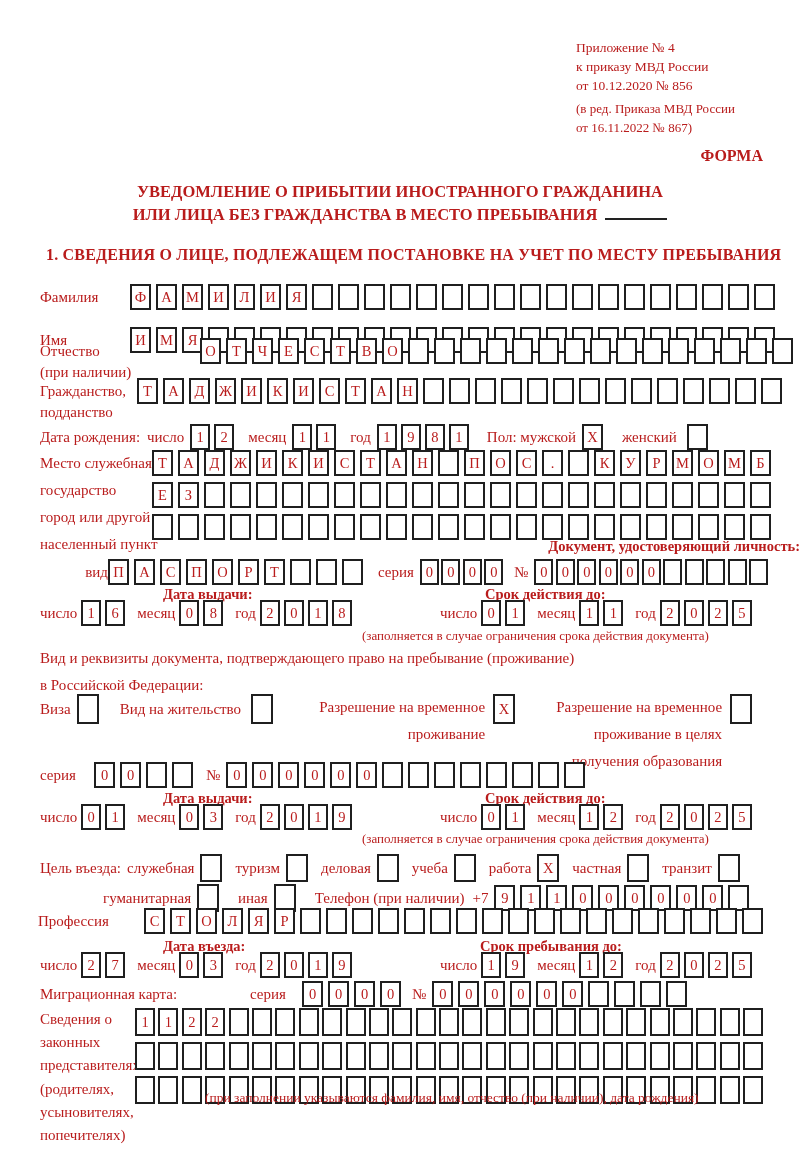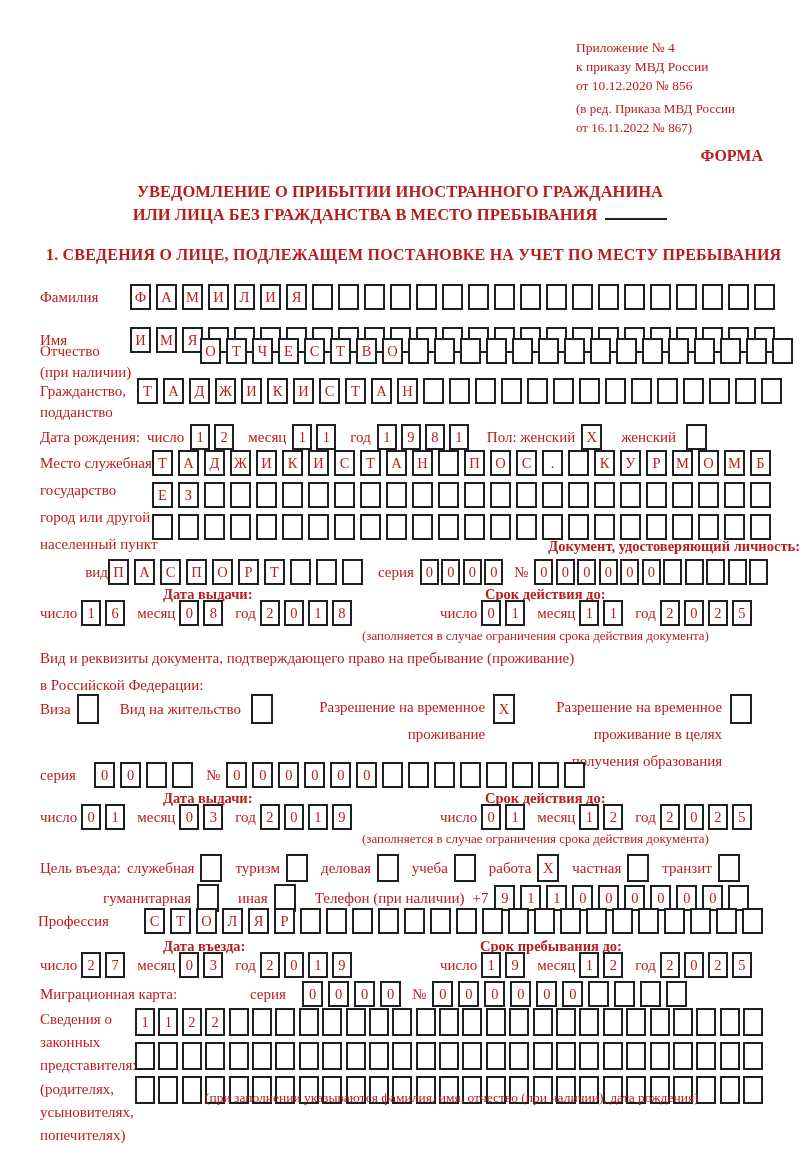--- a/index.html
+++ b/index.html
@@ -210,21 +210,21 @@
         <span class="box">1</span>
         <span class="box">1</span>
       </span>
     <span class="lbl g10">год</span>
     <span class="boxes d g6">
         <span class="box">1</span>
         <span class="box">9</span>
         <span class="box">8</span>
         <span class="box">1</span>
       </span>
-    <span class="lbl g14">Пол: женский</span>
+    <span class="lbl g14">Пол: мужской</span>
     <span class="boxes g6">
         <span class="box">X</span>
       </span>
     <span class="lbl g14">женский</span>
     <span class="boxes g10">
         <span class="box"></span>
       </span>
   </div>
 
   <div class="abs labelcol" style="top:450px; left:40px;">

